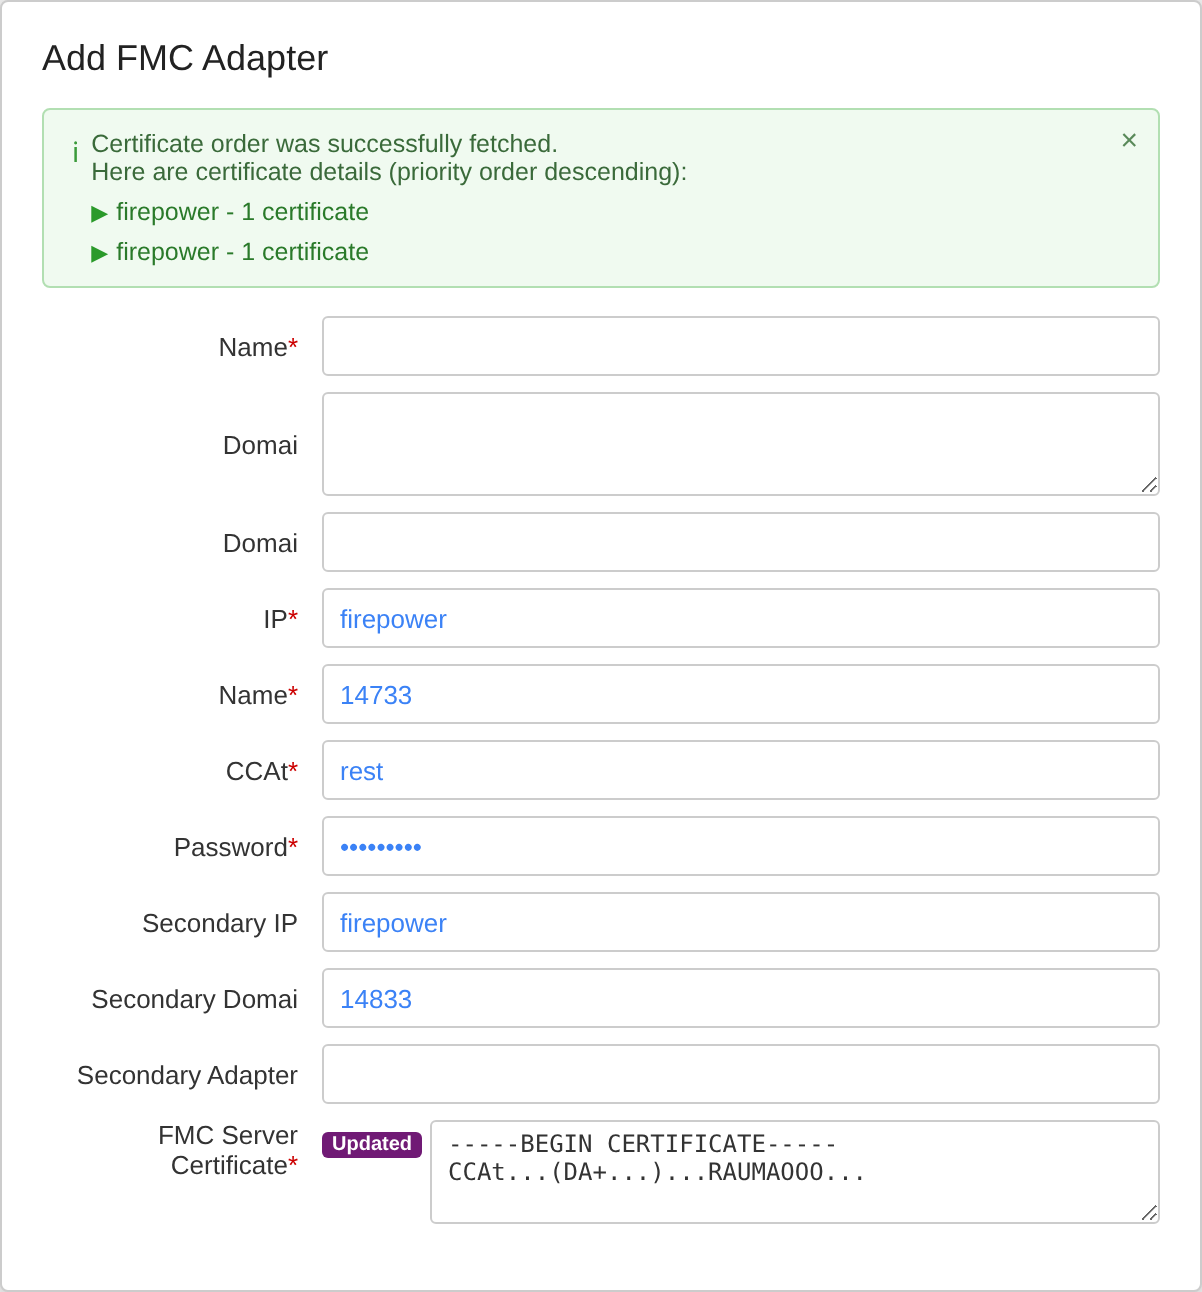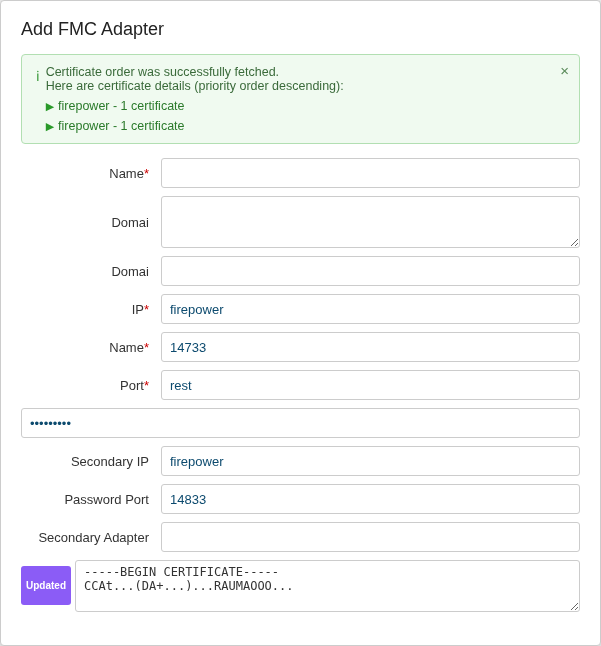--- a/index.html
+++ b/index.html
@@ -100,21 +100,21 @@
     .required-star {
       color: #cc0000;
     }
     .form-input {
       flex: 1;
       height: 30px;
       border: 1px solid #ccc;
       border-radius: 3px;
       padding: 4px 8px;
       font-size: 13px;
-      color: #0c4a6e;
+      color: #3b82f6;
       outline: none;
     }
     .form-textarea {
       flex: 1;
       height: 52px;
       border: 1px solid #ccc;
       border-radius: 3px;
       padding: 4px 8px;
       font-size: 13px;
       color: #333;
@@ -133,26 +133,26 @@
       border-radius: 3px;
       padding: 4px 8px;
       font-size: 12px;
       color: #333;
       outline: none;
       resize: vertical;
       font-family: monospace;
     }
     .updated-badge {
       display: inline-block;
-      background: #8b5cf6;
+      background: #701a75;
       color: #fff;
       font-size: 10px;
       font-weight: 600;
       border-radius: 3px;
-      padding: 14px 5px;
+      padding: 1px 5px;
       margin-right: 4px;
       vertical-align: middle;
     }
     .cert-area-container {
       display: flex;
       align-items: flex-start;
       gap: 0;
       flex: 1;
     }
   </style>
@@ -209,46 +209,52 @@
 
     <div class="form-row">
       <div class="form-label">
         <span>Name</span><span class="required-star">*</span>
       </div>
       <input class="form-input" type="text" value="14733" style="">
     </div>
 
     <div class="form-row">
       <div class="form-label">
-        <span>Port</span><span class="required-star">*</span>
+        <span>CCAt</span><span class="required-star">*</span>
       </div>
       <input class="form-input" type="text" value="rest" style="">
     </div>
 
     <div class="form-row">
+      <div class="form-label">
+        <span>Password</span><span class="required-star">*</span>
+      </div>
       <input class="form-input" type="password" value="password1" style="">
     </div>
 
     <div class="form-row">
       <div class="form-label">Secondary IP</div>
       <input class="form-input" type="text" value="firepower" style="">
     </div>
 
     <div class="form-row">
-      <div class="form-label">Password Port</div>
+      <div class="form-label">Secondary Domai</div>
       <input class="form-input" type="text" value="14833" style="">
     </div>
 
 
     <div class="form-row">
       <div class="form-label">Secondary Adapter</div>
       <input class="form-input" type="password" value="" style="">
     </div>
 
     <div class="cert-row">
+      <div class="form-label">
+        <span>FMC Server Certificate</span><span class="required-star">*</span>
+      </div>
       <div class="cert-area-container" style="position:relative;">
         <div style="position:relative; flex:1; display:flex; align-items:flex-start;">
           <span class="updated-badge" style="margin-top:6px; flex-shrink:0;">Updated</span>
           <textarea class="cert-textarea" style="flex: 1 1 0%;">-----BEGIN CERTIFICATE-----
 CCAt...(DA+...)...RAUMAOOO...</textarea>
         </div>
       </div>
     </div>
 
   </div>

